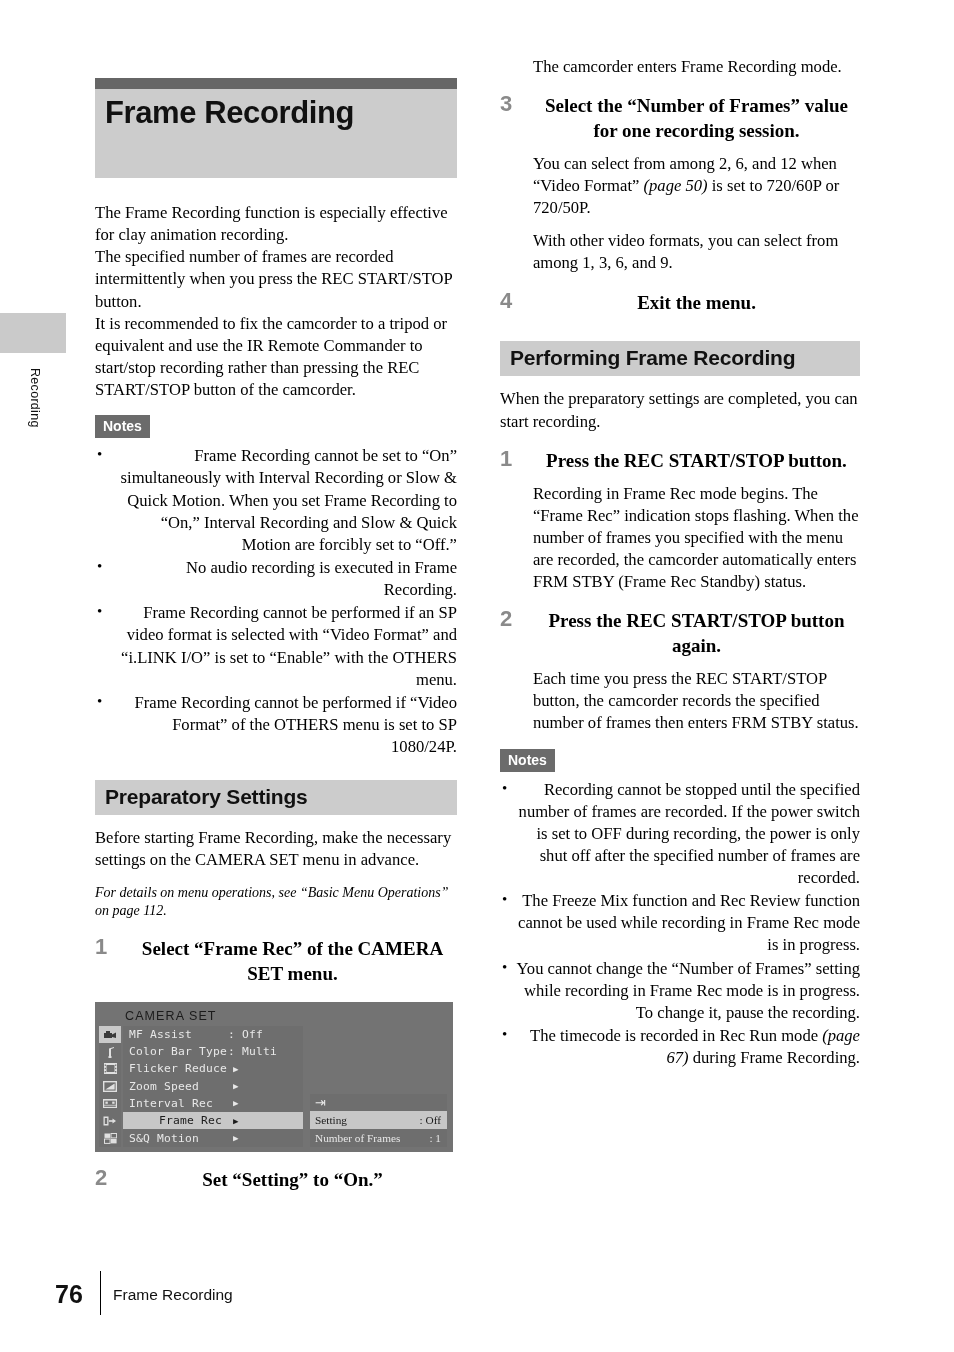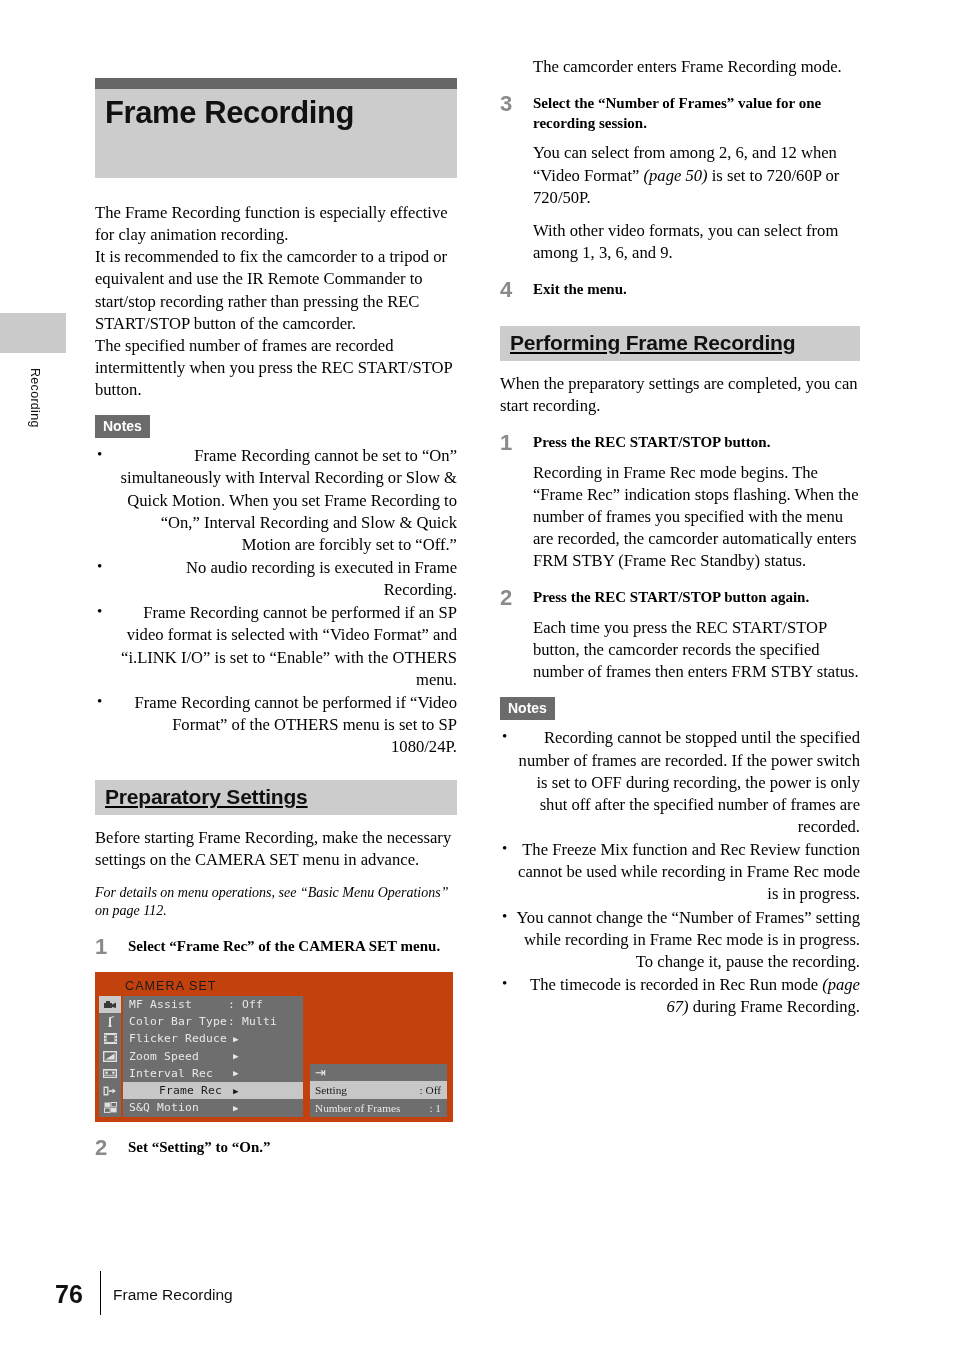--- a/index.html
+++ b/index.html
@@ -34,21 +34,21 @@
   .chapter-banner { position:relative; width:362px; height:100px; background:#cccccc; margin-bottom:24px; }
   .chapter-banner .topbar { position:absolute; left:0; top:0; width:100%; height:11px; background:#666666; }
   .chapter-banner h1 {
     position:absolute; left:10px; top:17px; margin:0;
     font-family:"Liberation Sans", sans-serif;
     font-weight:bold; font-size:31px; letter-spacing:-0.4px; color:#111;
   }
 
   
   .section-bar {
-    background:#cccccc; padding:5px 10px 6px 10px; margin:22px 0 12px 0;text-decoration:underline;
+    background:#cccccc; padding:5px 10px 6px 10px; margin:22px 0 12px 0;
   }
   .section-bar h2 {
     margin:0; font-family:"Liberation Sans", sans-serif;
     font-weight:bold; font-size:21px; letter-spacing:-0.2px; color:#111;
   }
   #col-right .section-bar { margin-top:26px; }
 
   
   p.body { margin:0 0 0 0; font-size:16.6px; line-height:1.335; text-align:left; }
   p.body + p.body { margin-top:0; }
@@ -74,27 +74,27 @@
   }
 
   
   .step { position:relative; padding-left:33px; margin-top:16px; }
   .step .num {
     position:absolute; left:0; top:-3px;
     font-family:"Liberation Sans", sans-serif; font-weight:bold;
     font-size:22px; color:#8a8a8a;
   }
   .step .lead {
-    font-weight:bold; font-size:15px; line-height:1.31; margin:0;
+    font-weight:bold; font-size:19px; line-height:1.31; margin:0;text-align:center;
   }
   .step .sub { font-size:16.6px; line-height:1.335; margin:9px 0 0 0; }
 
   
   #menu-shot {
-    position:relative; width:358px; height:150px; background:#c2410c;
+    position:relative; width:358px; height:150px; background:#737373;
     margin-top:15px; font-family:"DejaVu Sans Mono", monospace;
   }
   #menu-title {
     position:absolute; left:30px; top:7px;
     font-family:"Liberation Sans", sans-serif;
     font-size:12.5px; color:#1b1b1b; letter-spacing:1.1px;
   }
   #menu-iconbar {
     position:absolute; left:4px; top:24px; width:22px; height:121px;
     background:#6e6e6e;
@@ -155,22 +155,22 @@
 <div id="side-tab-label">Recording</div>
 
 <div id="col-left">
 
   <div class="chapter-banner">
     <div class="topbar"></div>
     <h1>Frame Recording</h1>
   </div>
 
   <p class="body">The Frame Recording function is especially effective for clay animation recording.</p>
+  <p class="body">The specified number of frames are recorded intermittently when you press the REC START/STOP button.</p>
   <p class="body">It is recommended to fix the camcorder to a tripod or equivalent and use the IR Remote Commander to start/stop recording rather than pressing the REC START/STOP button of the camcorder.</p>
-  <p class="body">The specified number of frames are recorded intermittently when you press the REC START/STOP button.</p>
 
   <div class="notes-badge">Notes</div>
 
   <ul class="bullets">
     <li>Frame Recording cannot be set to “On” simultaneously with Interval Recording or Slow &amp; Quick Motion. When you set Frame Recording to “On,” Interval Recording and Slow &amp; Quick Motion are forcibly set to “Off.”</li>
     <li>No audio recording is executed in Frame Recording.</li>
     <li>Frame Recording cannot be performed if an SP video format is selected with “Video Format” and “i.LINK I/O” is set to “Enable” with the OTHERS menu.</li>
     <li>Frame Recording cannot be performed if “Video Format” of the OTHERS menu is set to SP 1080/24P.</li>
   </ul>
 

